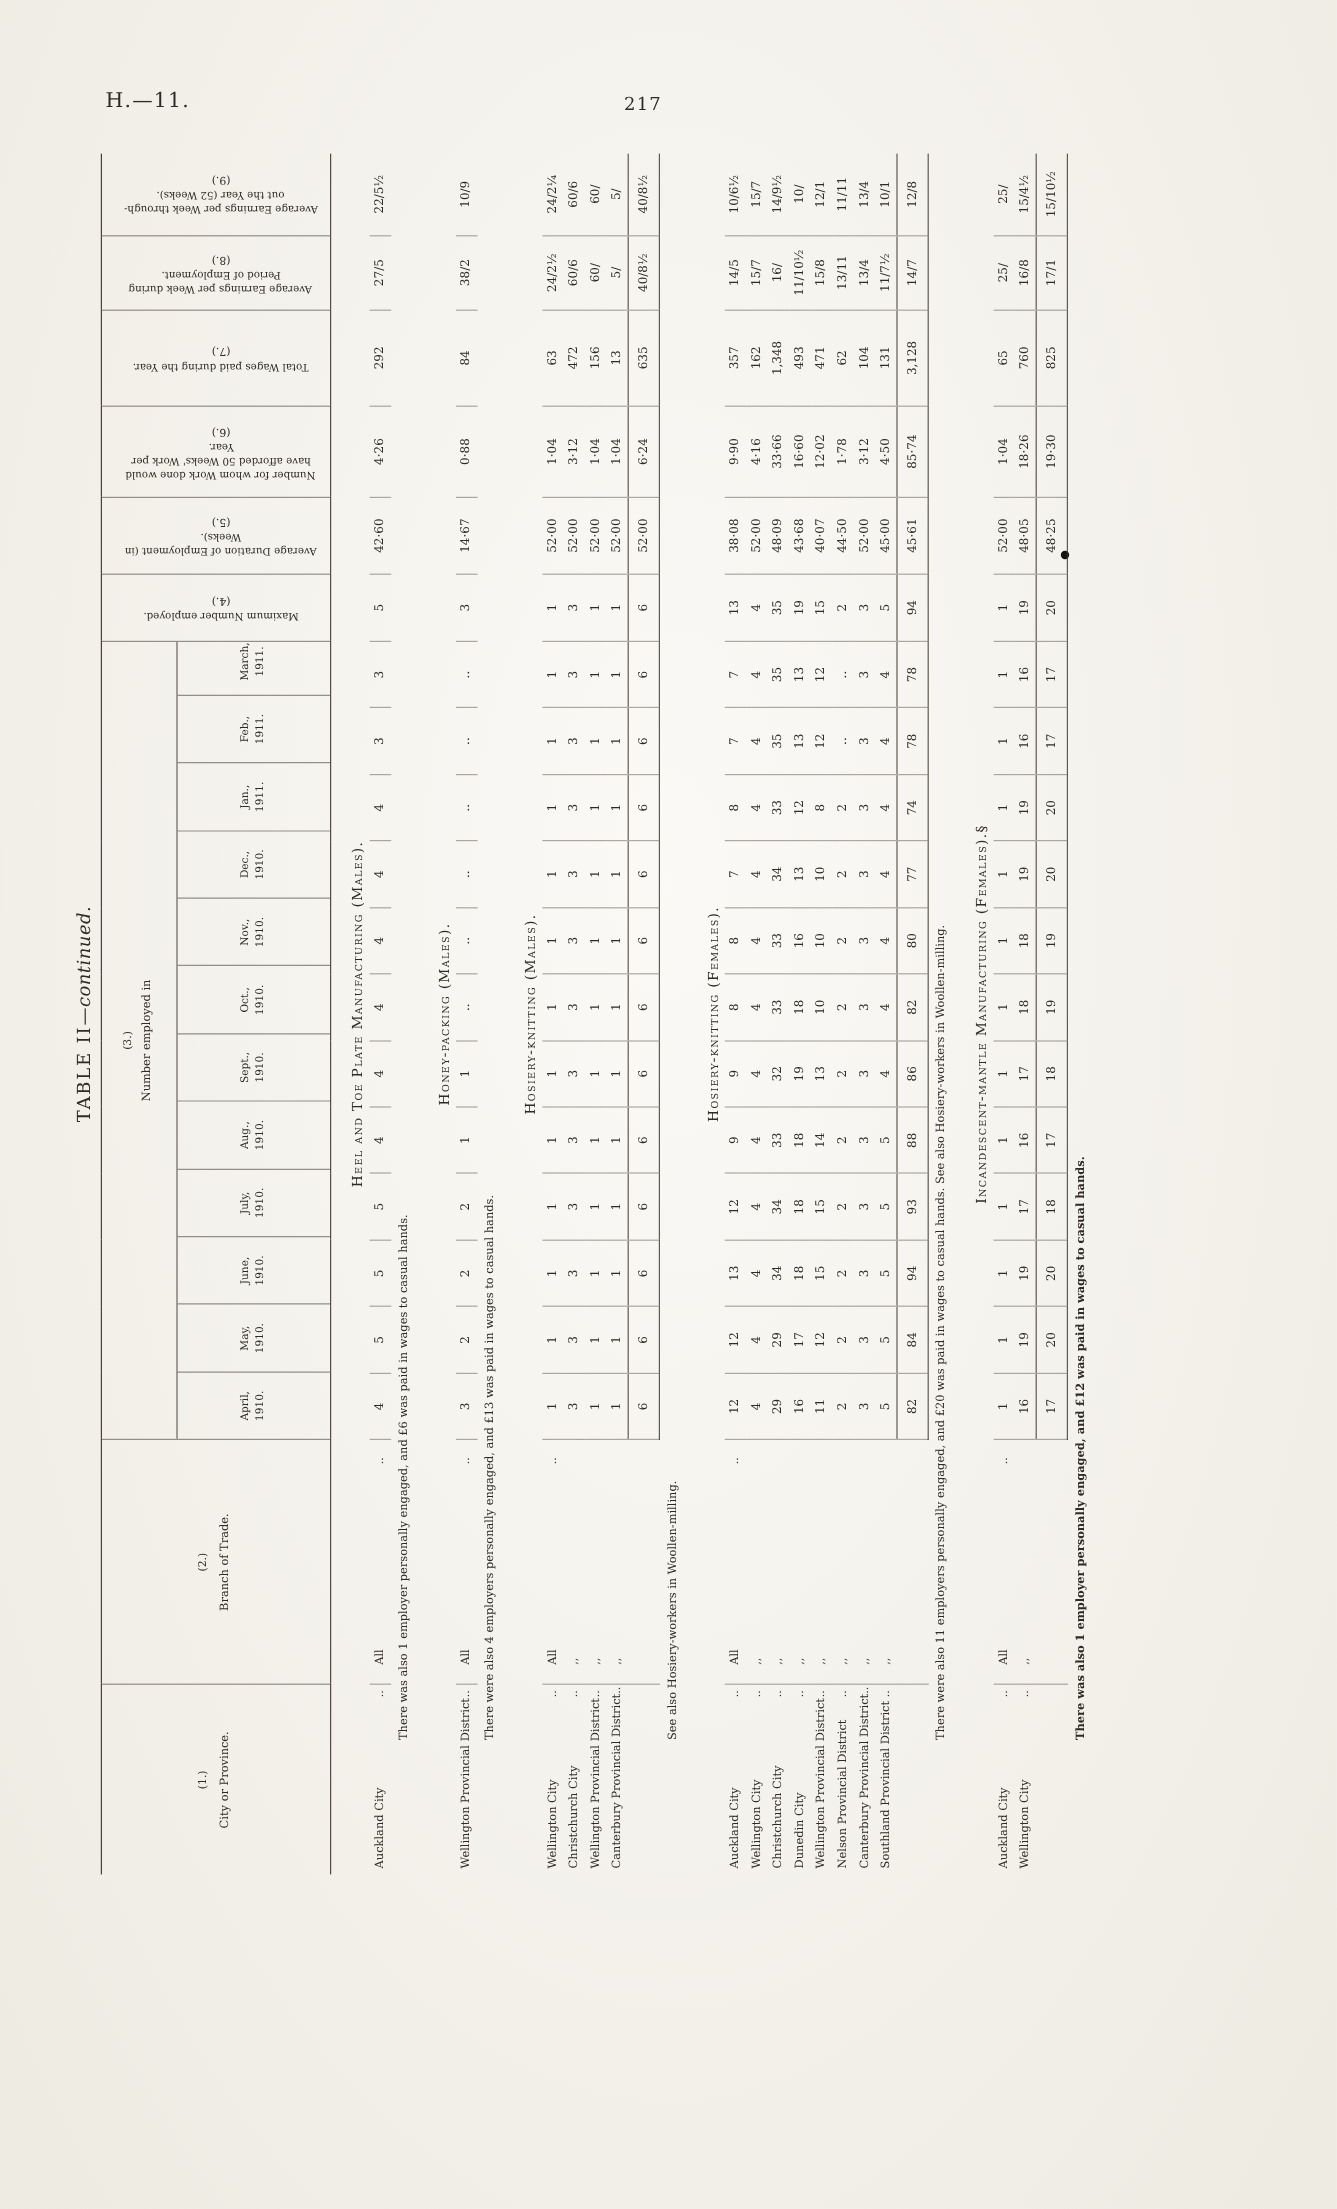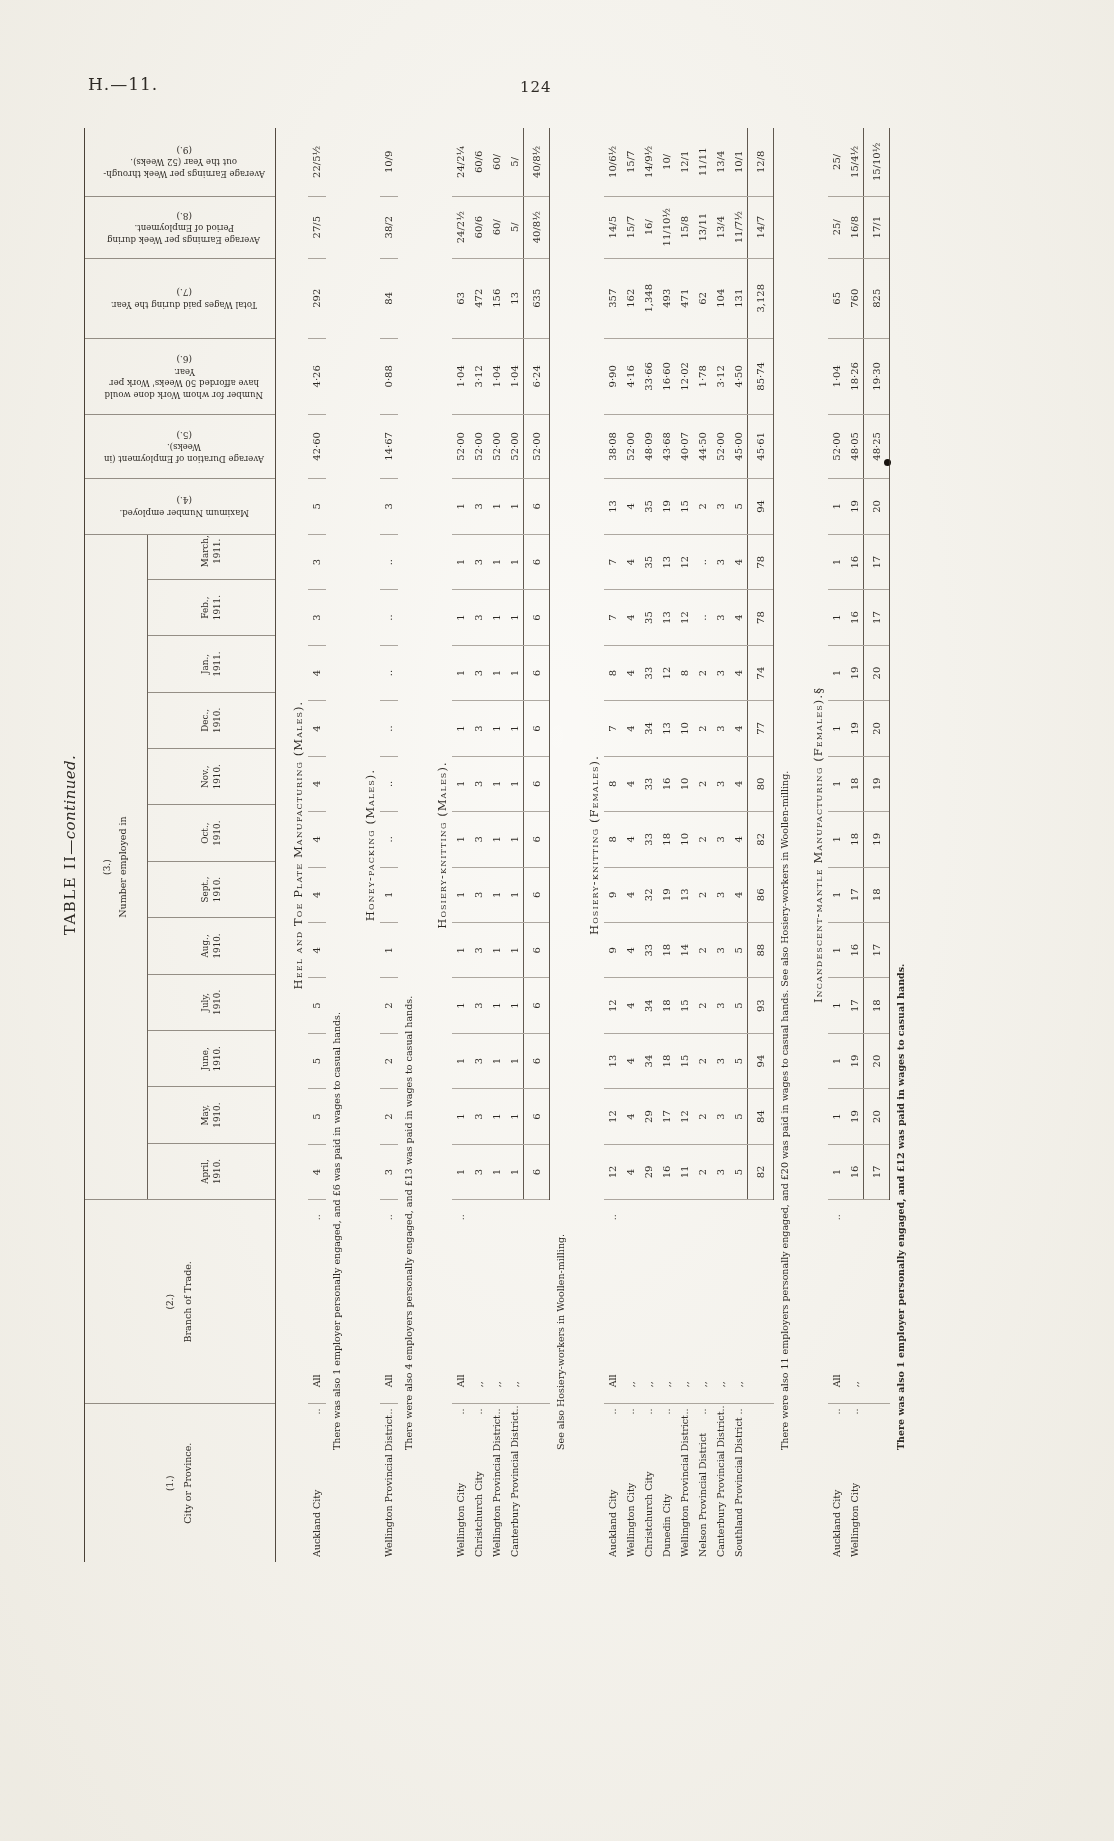--- a/index.html
+++ b/index.html
@@ -55,21 +55,21 @@
   tr.trow-note{height:22px;}
   tr.trow-note td{border:none;font-size:9.5px;text-align:left;padding-left:112px;}
   tr.trow-note td.boldnote{font-weight:bold;}
   tr.totals{height:26px;}
   tr.totals td.val{border-top:1px solid rgba(60,50,40,.8);border-bottom:1px solid rgba(60,50,40,.8);}
 </style>
 </head>
 <body>
 
 <div class="pagehead">H.—11.</div>
-<div class="pagenum">124</div>
+<div class="pagenum">217</div>
 <div class="ink-dot"></div>
 
 <div class="twrap">
   <div class="rot">
     <div class="tbl-title">
       <span>TABLE II</span><span class="it">—continued.</span>
     </div>
     <table>
       <colgroup>
           <col style="width: 158px;">

